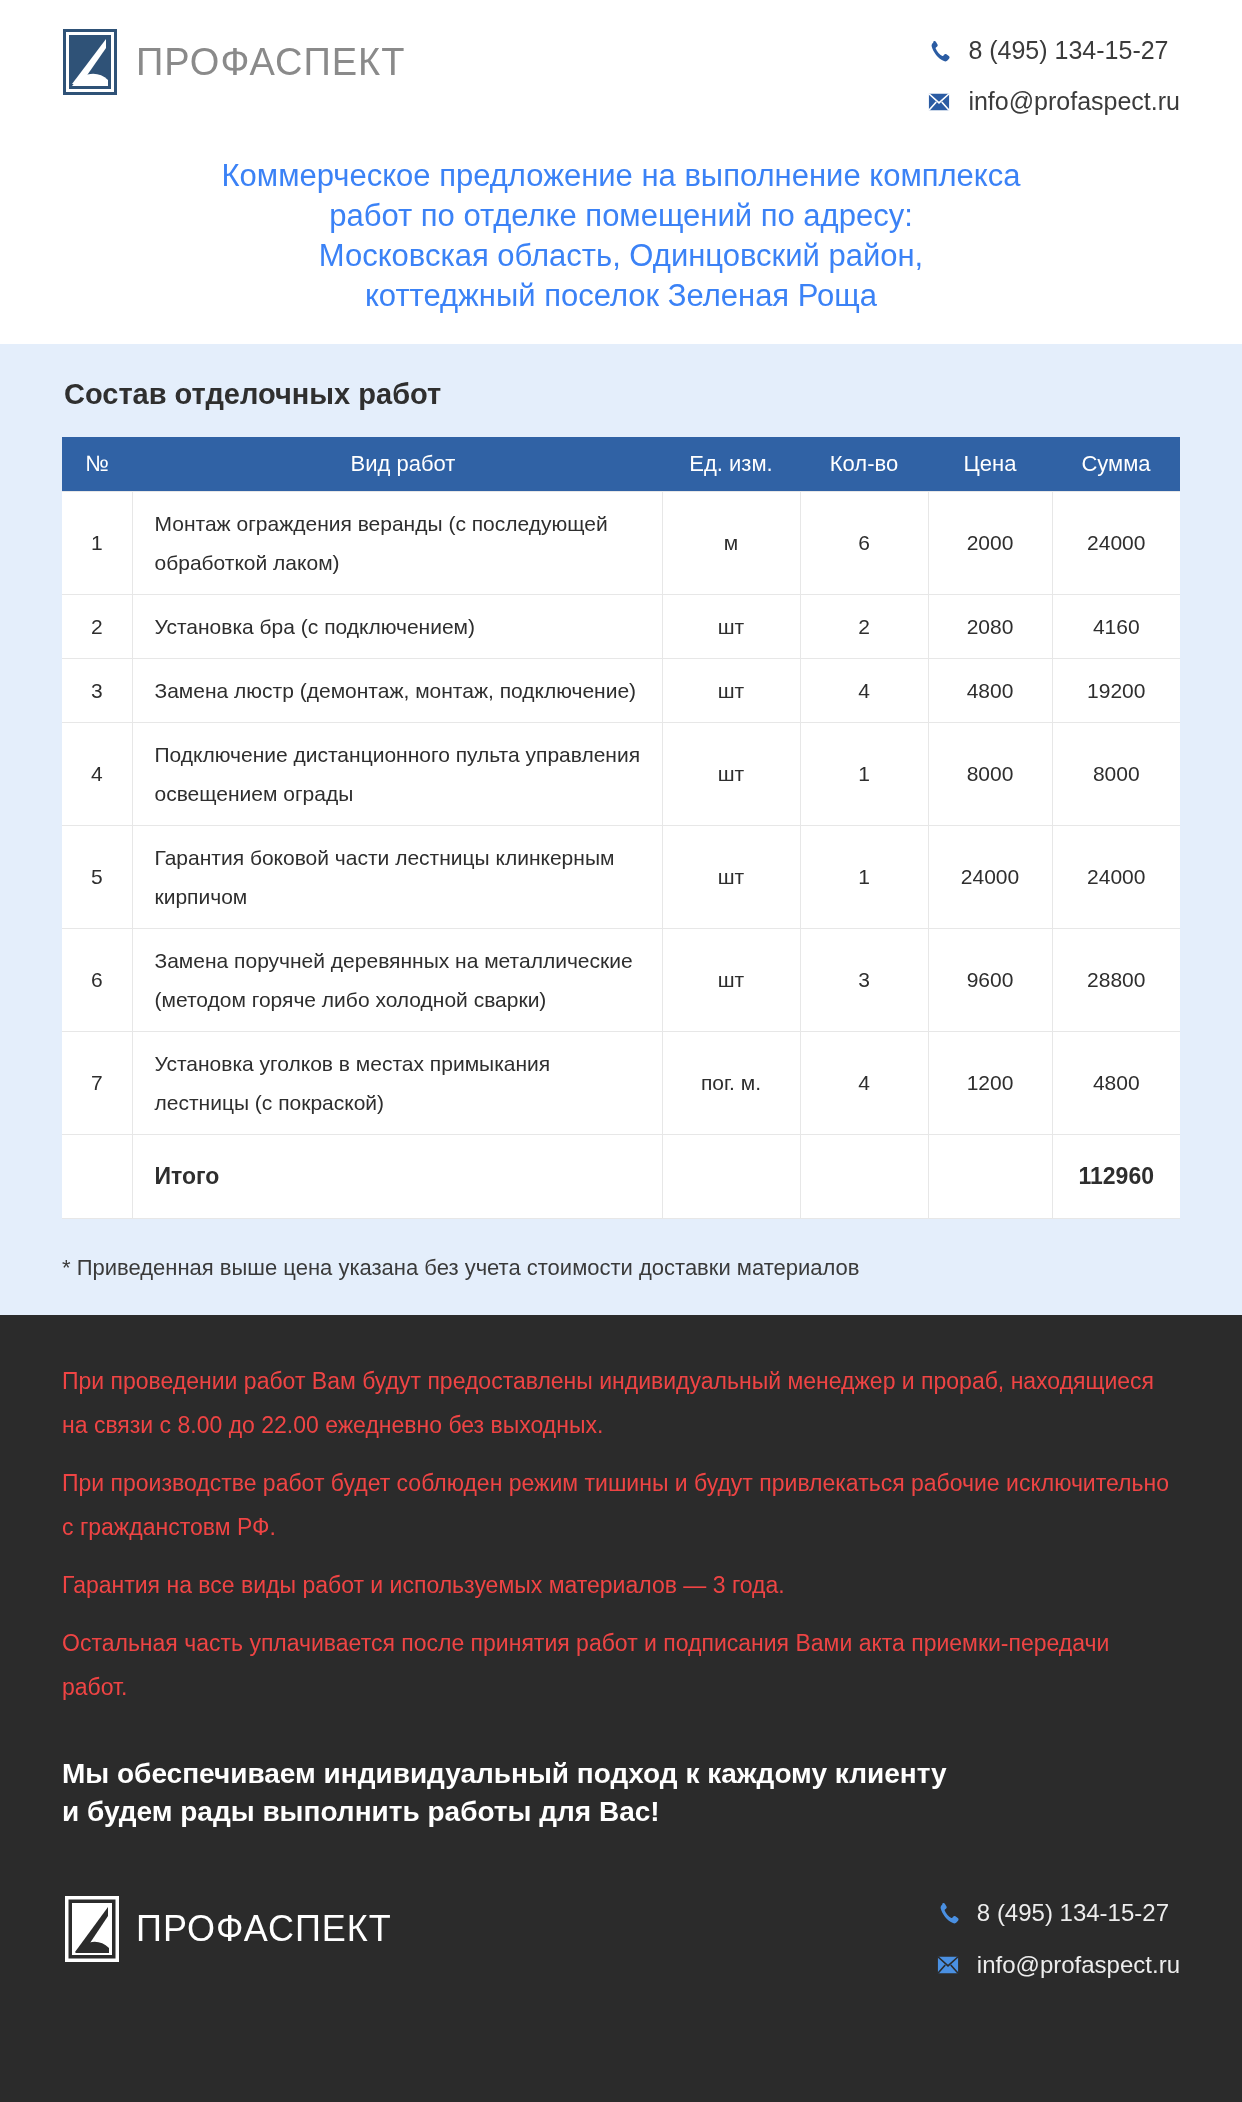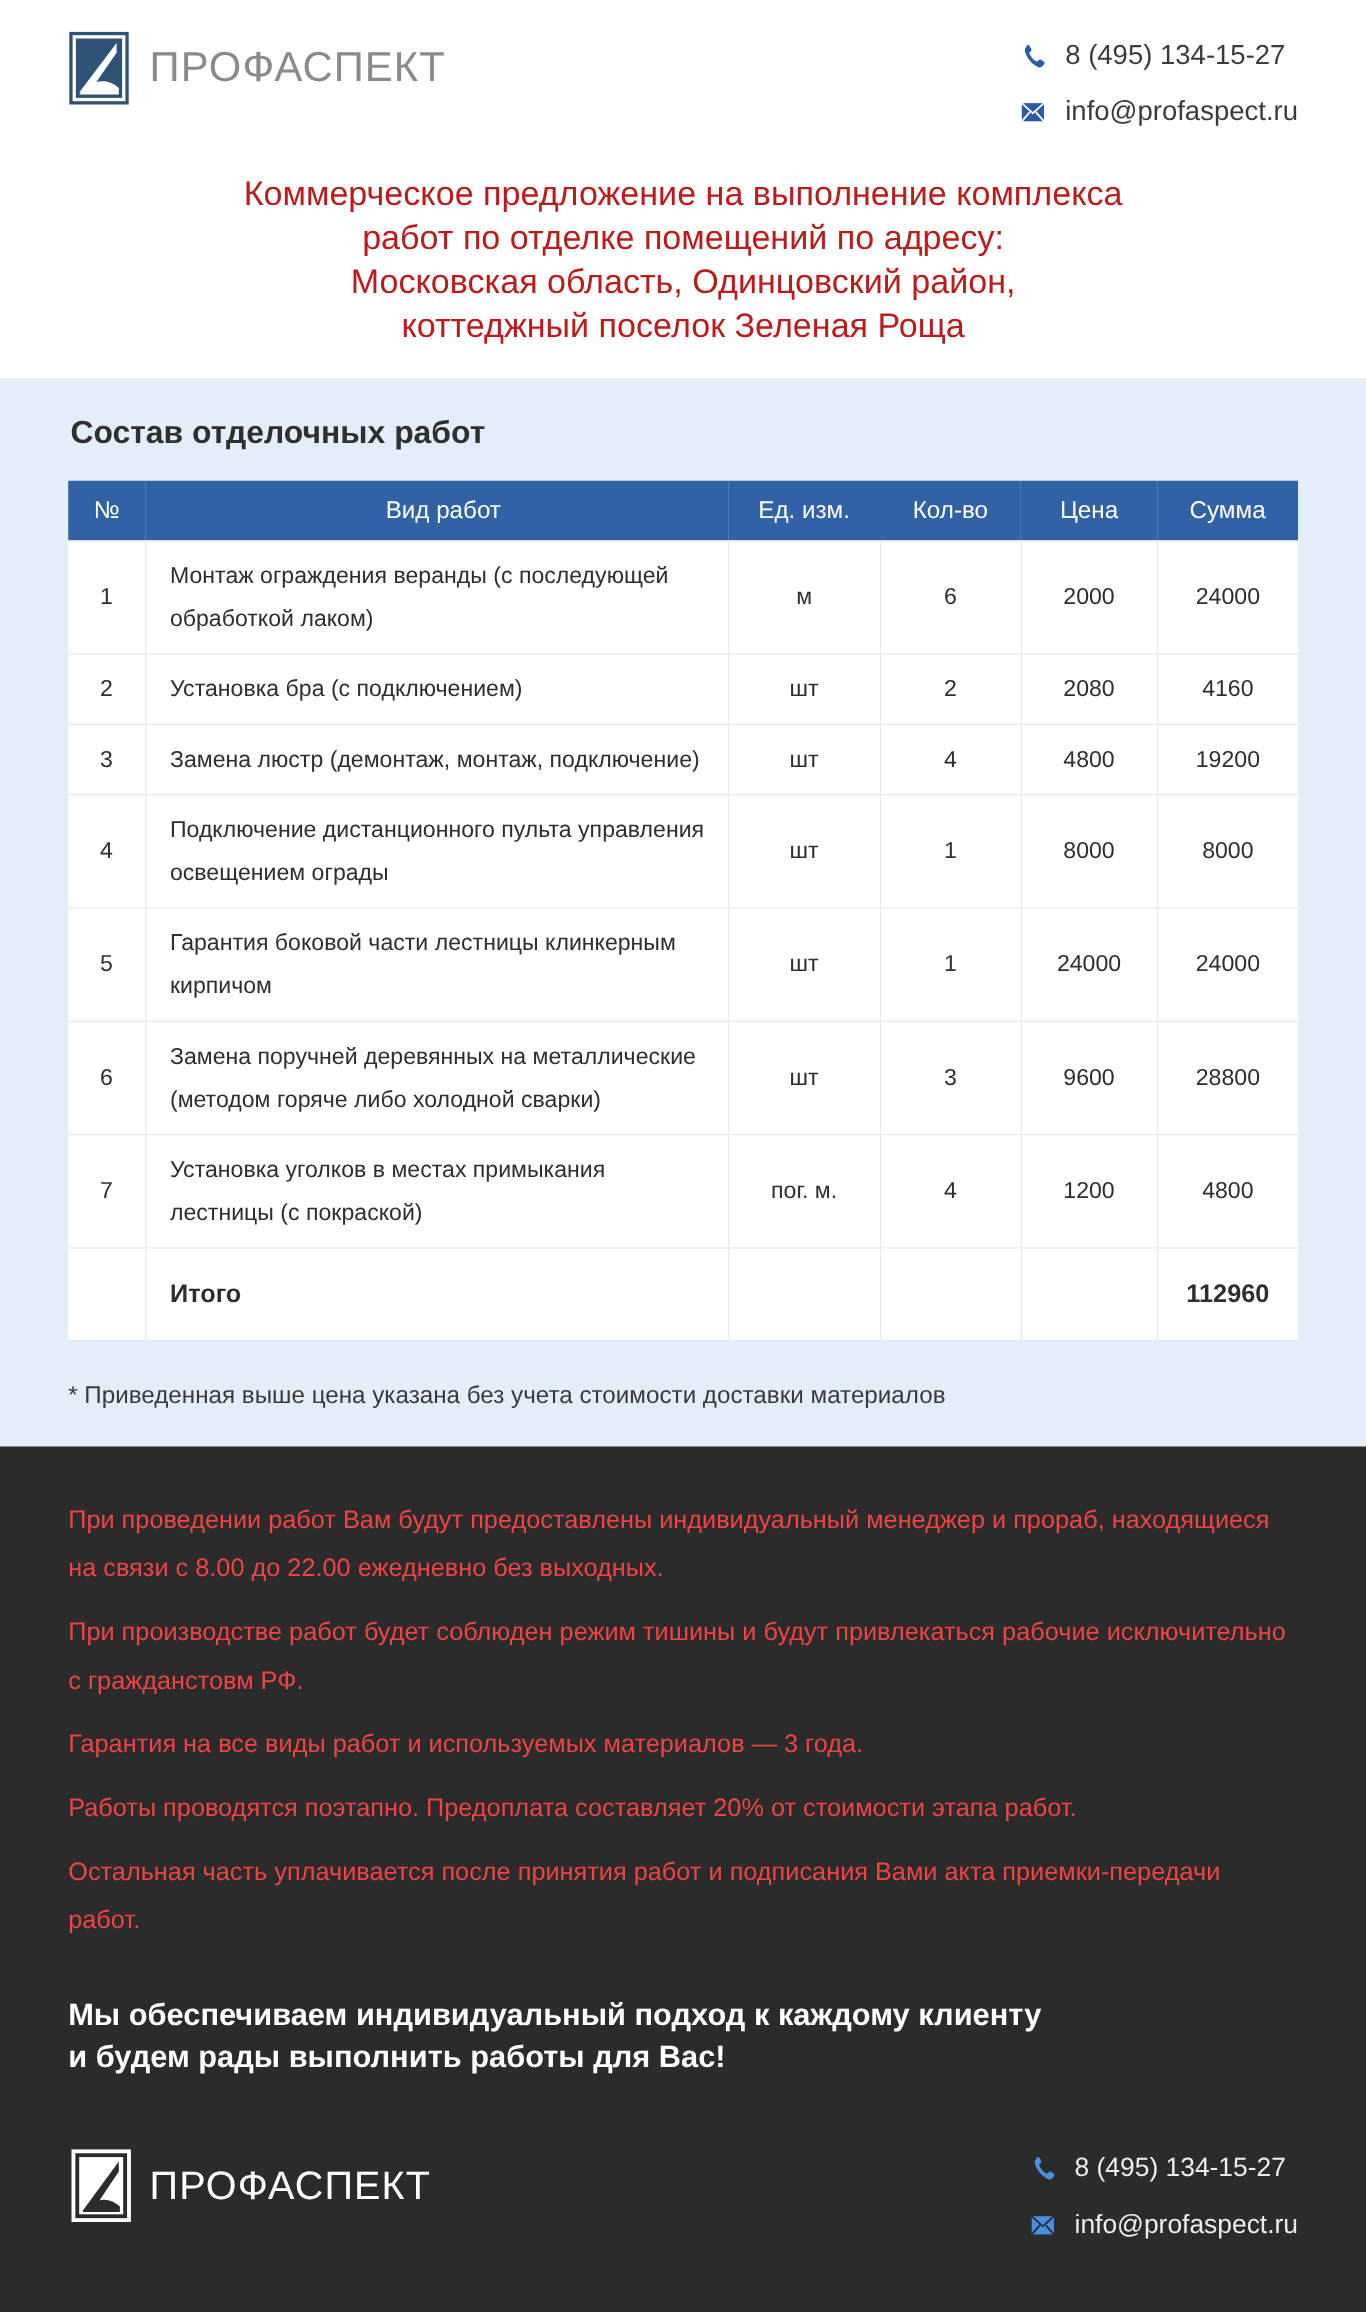--- a/index.html
+++ b/index.html
@@ -27,21 +27,21 @@
   .contacts{display:flex;flex-direction:column;gap:22px;padding-top:8px;}
   .contact-row{display:flex;align-items:center;gap:16px;justify-content:flex-start;}
   .contact-icon{width:26px;height:26px;flex:none;display:flex;align-items:center;justify-content:center;}
   .contact-text{font-size:25px;color:#3b3b3b;white-space:nowrap;}
 
   
   .title-block{
     text-align:center;padding:6px 90px 0 90px;box-sizing:border-box;
   }
   .title-line{
-    font-size:31px;line-height:40px;color:#b91c1c;font-weight:400;
+    font-size:31px;line-height:40px;color:#3b82f6;font-weight:400;
   }
 
   
   .blue-section{
     background:#e4eefb;
     margin-top:28px;
     padding:34px 62px 34px 62px;
     box-sizing:border-box;
   }
   .section-heading{
@@ -242,21 +242,20 @@
     </table>
 
     <div class="footnote">* Приведенная выше цена указана без учета стоимости доставки материалов</div>
   </div>
 
   <div class="dark-section">
     <div id="terms-list">
         <div class="dark-paragraph">При проведении работ Вам будут предоставлены индивидуальный менеджер и прораб, находящиеся на связи с 8.00 до 22.00 ежедневно без выходных.</div>
         <div class="dark-paragraph">При производстве работ будет соблюден режим тишины и будут привлекаться рабочие исключительно с гражданстовм РФ.</div>
         <div class="dark-paragraph">Гарантия на все виды работ и используемых материалов — 3 года.</div>
-        <div class="dark-paragraph">Работы проводятся поэтапно. Предоплата составляет 20% от стоимости этапа работ.</div>
         <div class="dark-paragraph">Остальная часть уплачивается после принятия работ и подписания Вами акта приемки-передачи работ.</div>
       </div>
 
     <div class="slogan">
       <div>Мы обеспечиваем индивидуальный подход к каждому клиенту</div>
       <div>и будем рады выполнить работы для Вас!</div>
     </div>
 
     <div class="footer">
       <div class="footer-brand">

